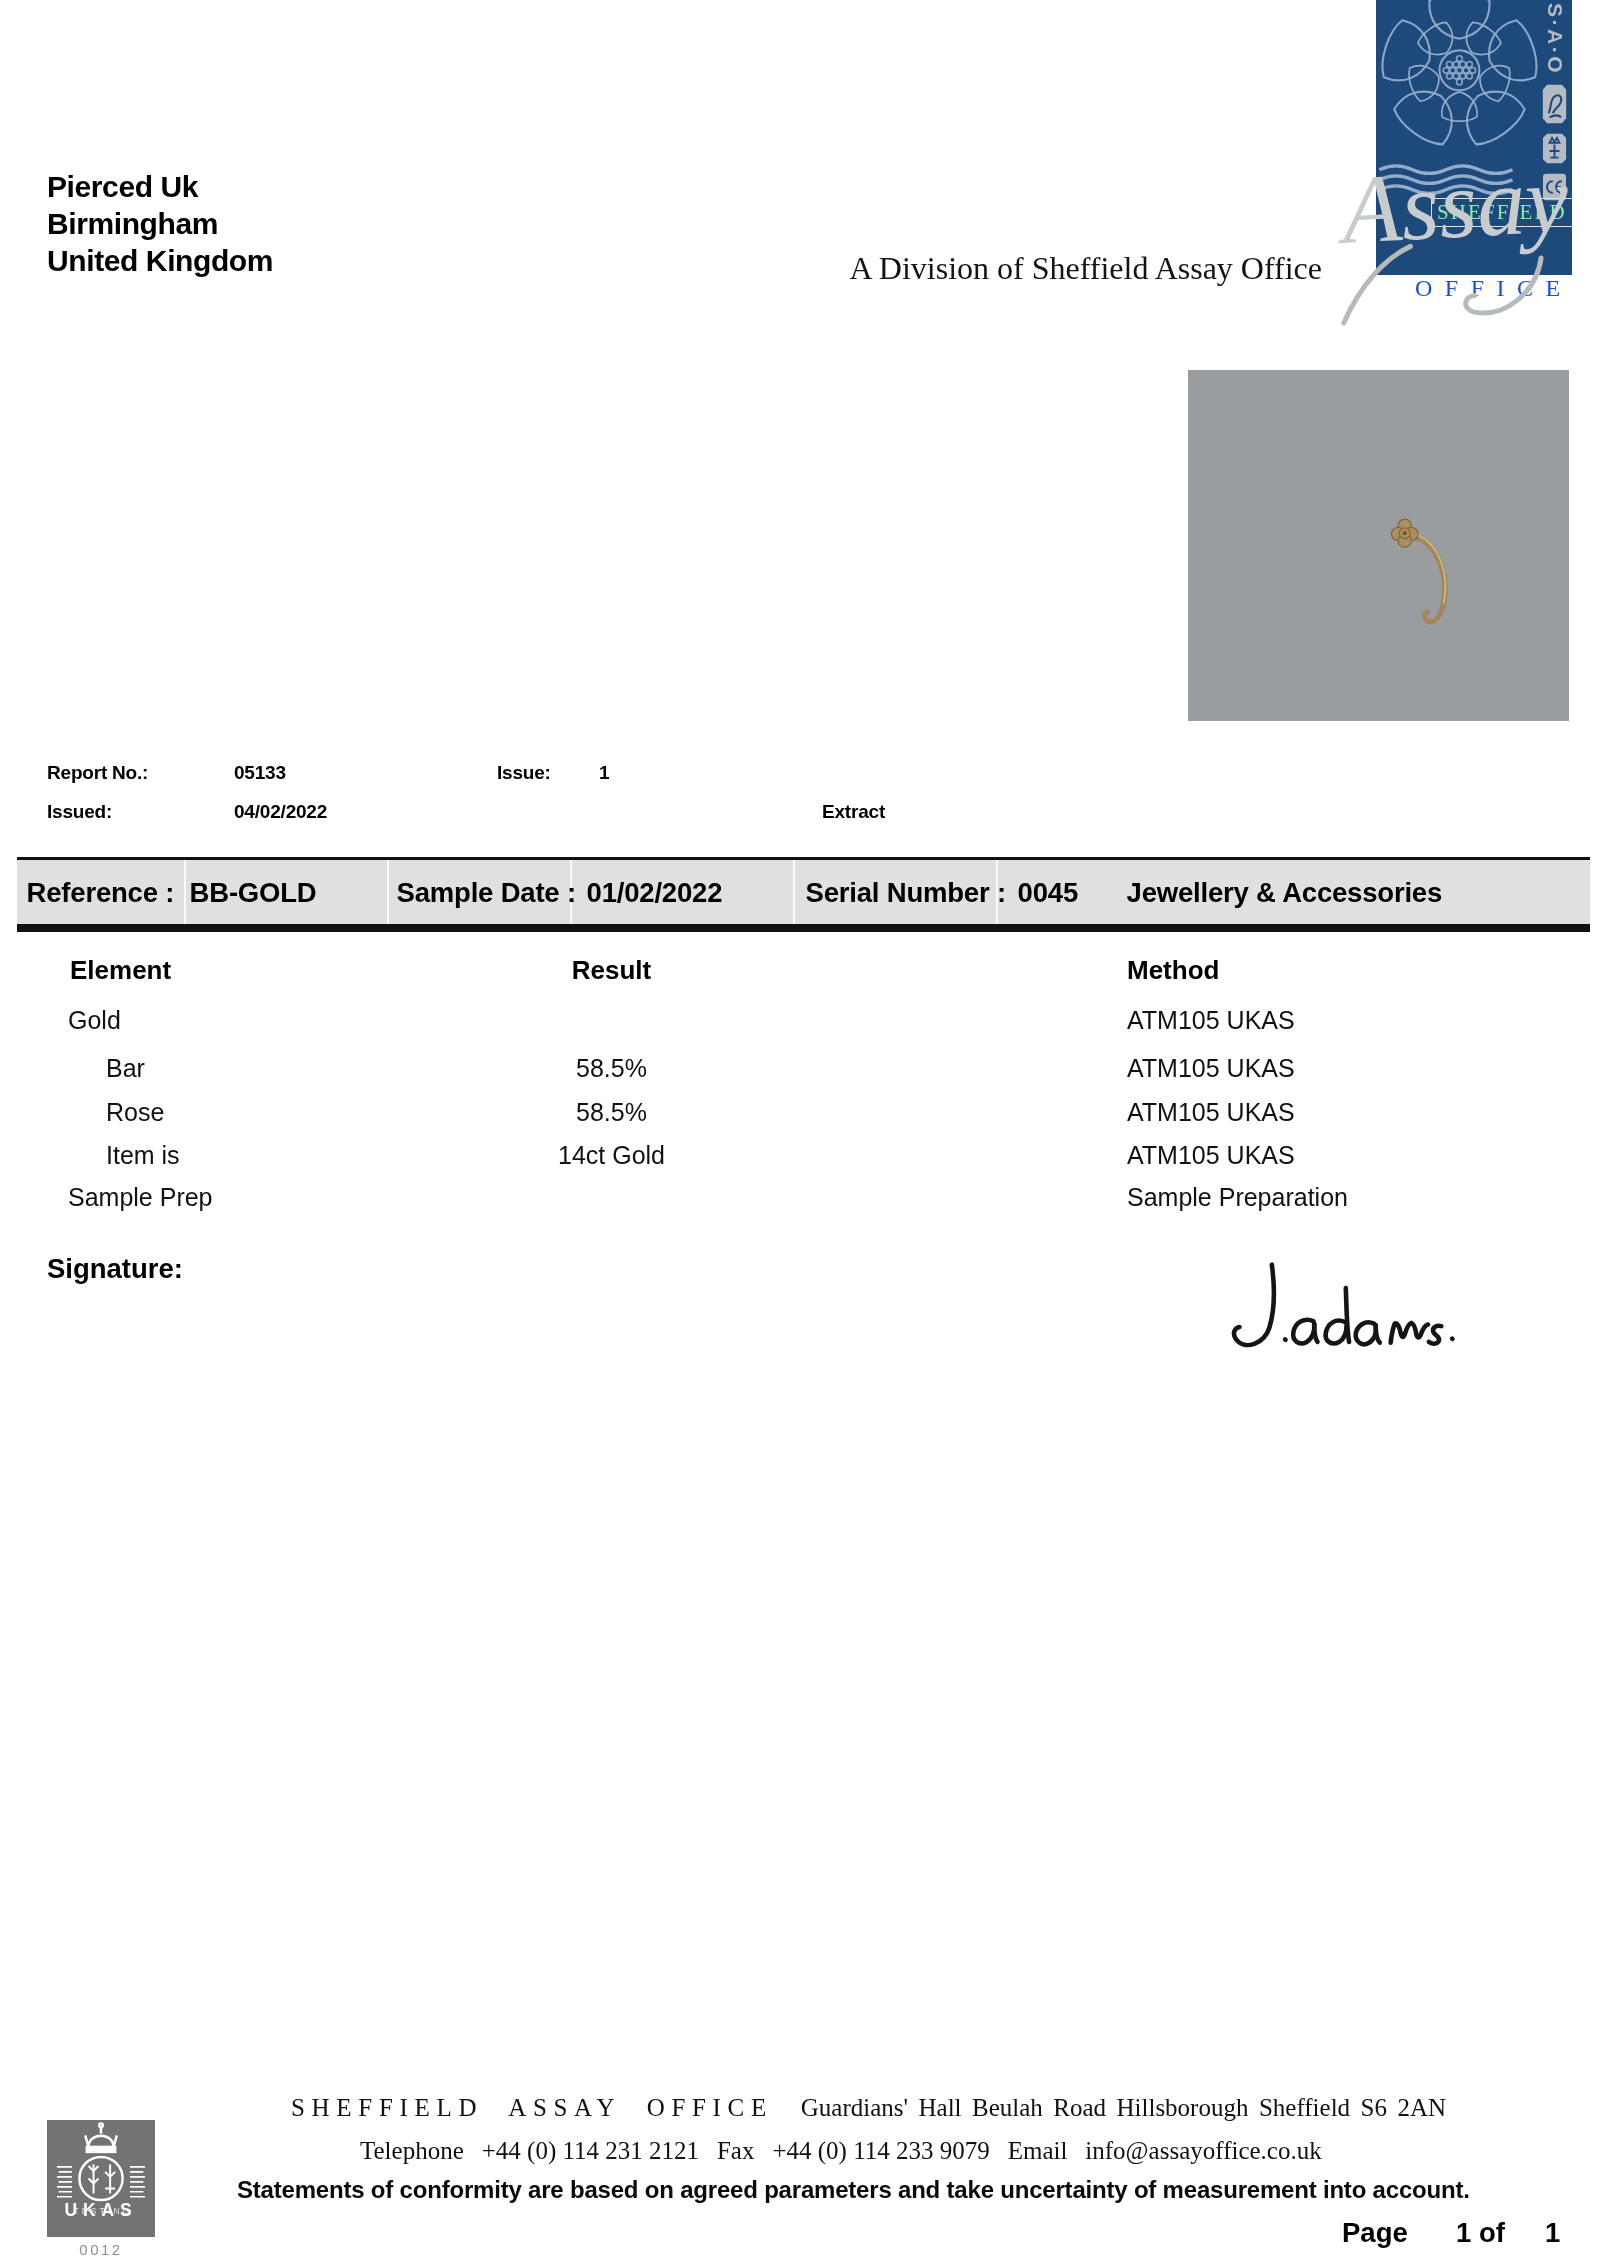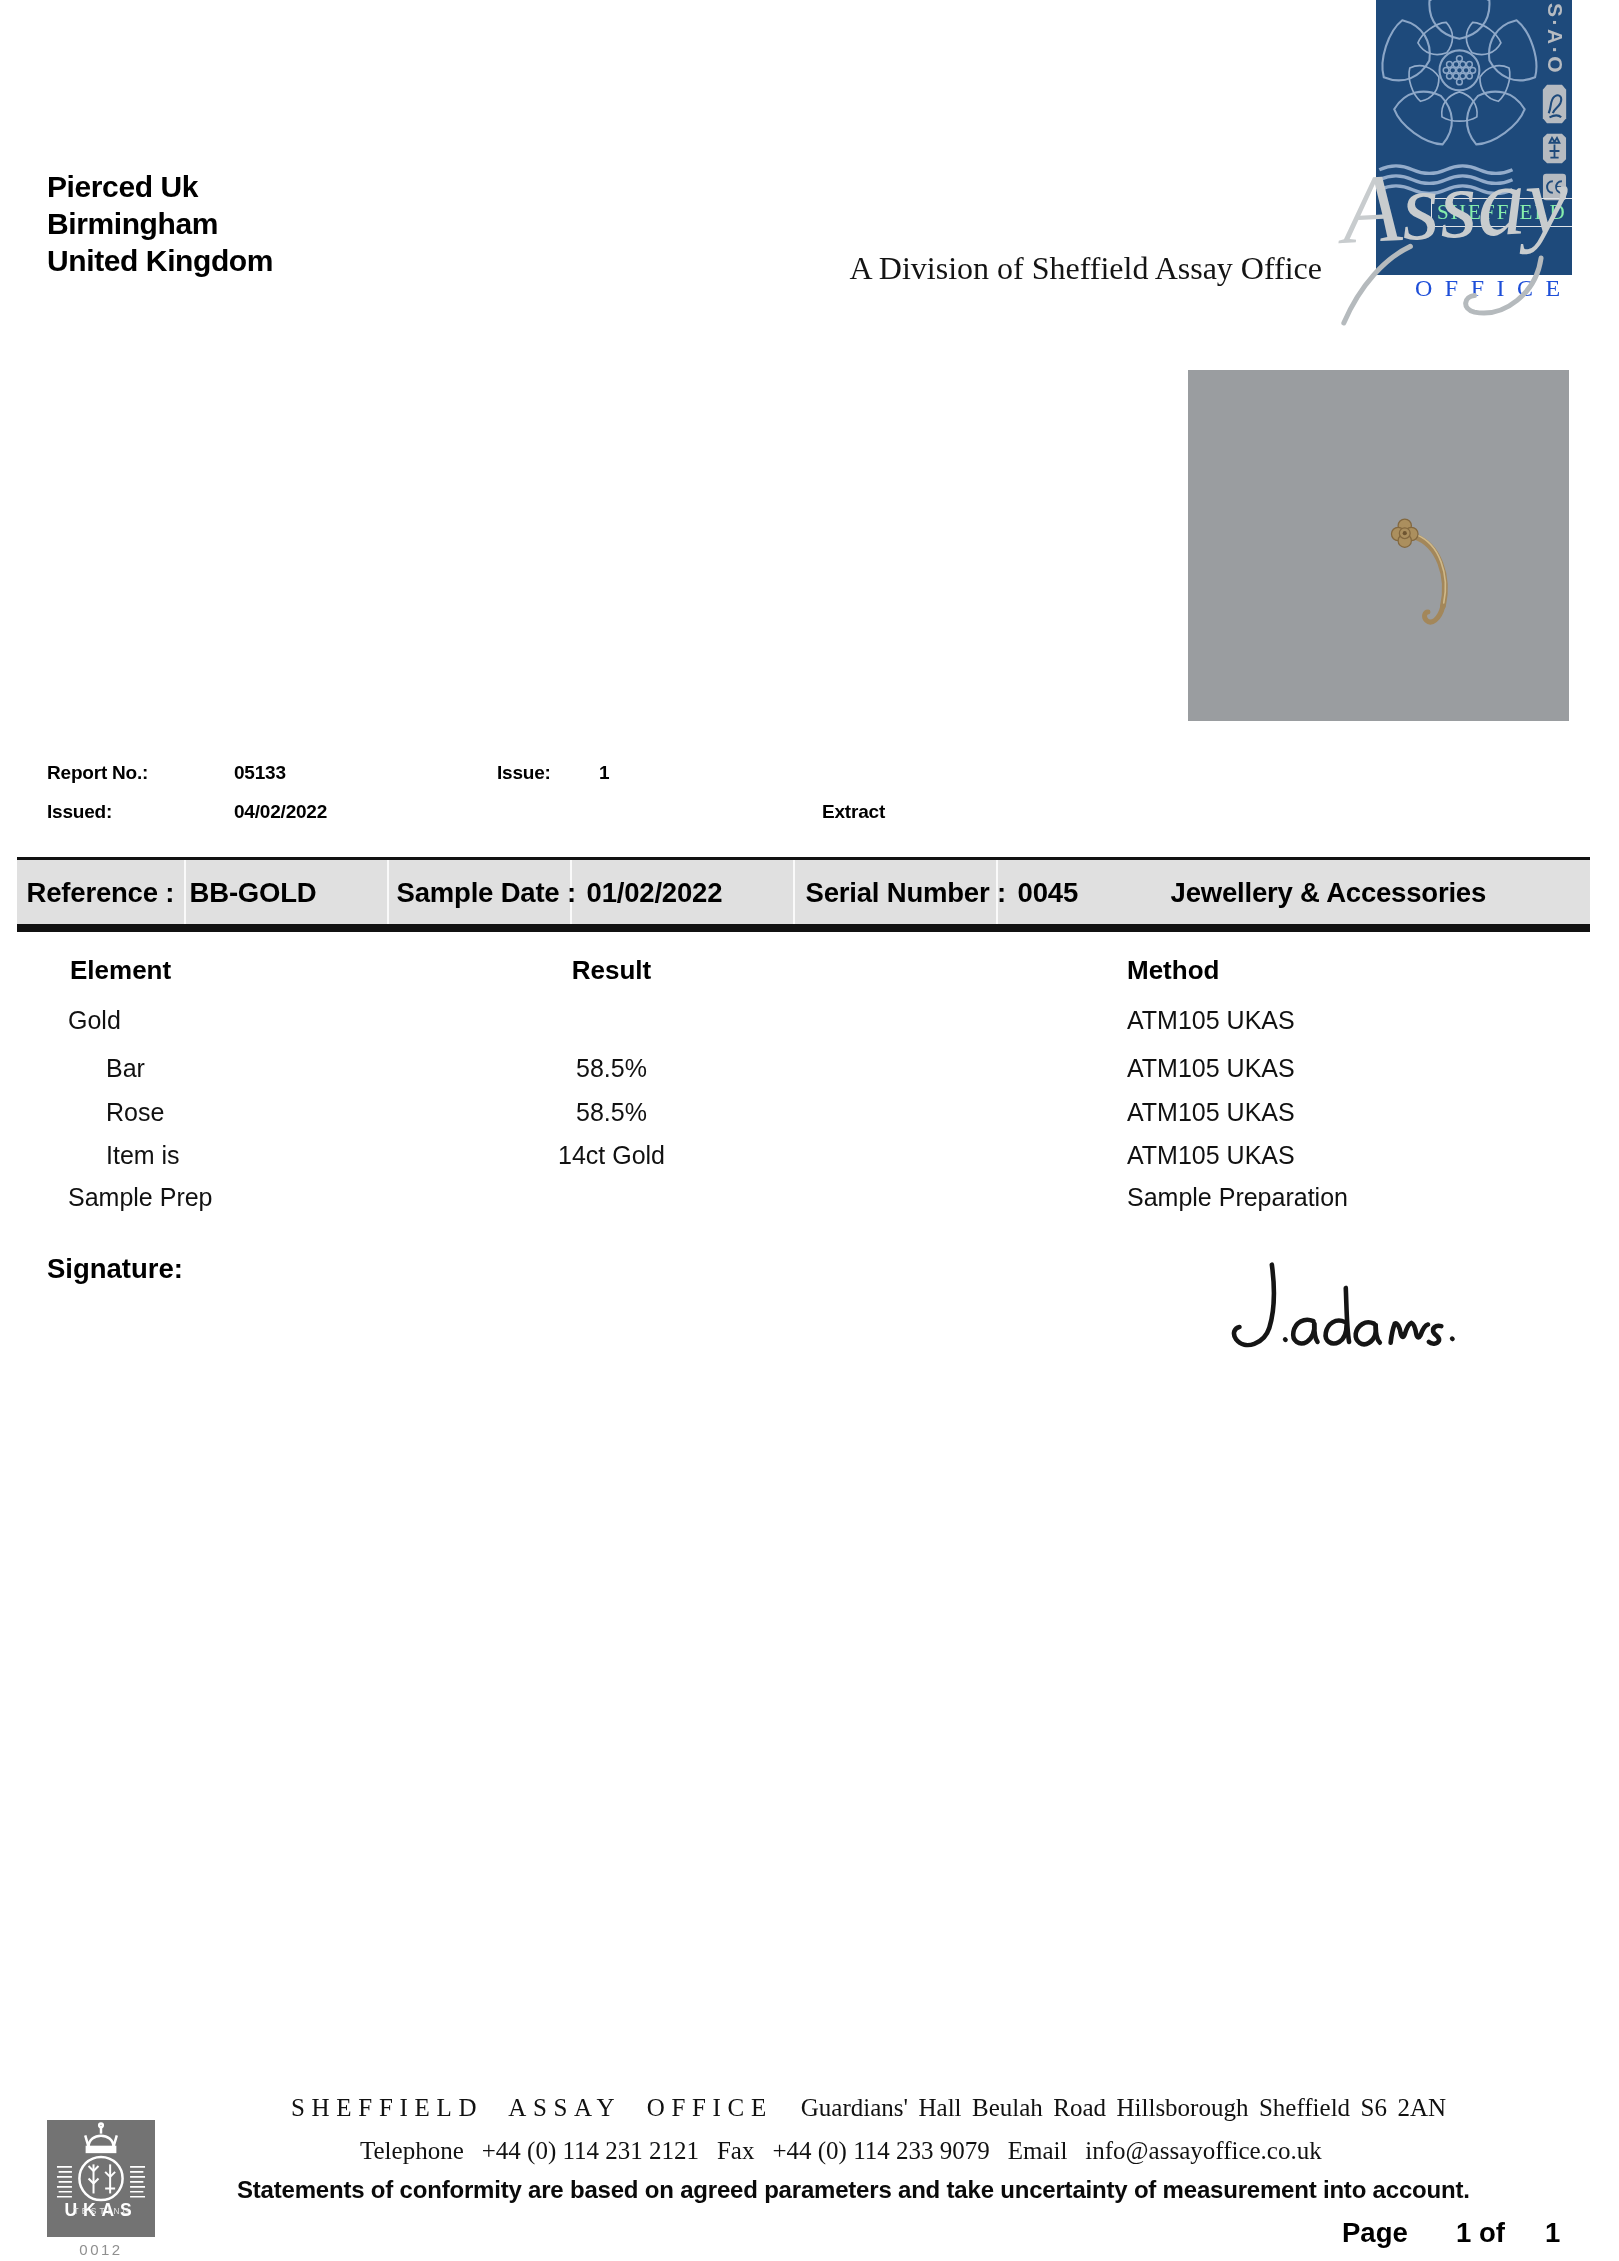--- a/index.html
+++ b/index.html
@@ -189,21 +189,21 @@
     <div class="divider" style="left:370px"></div>
     <div class="divider" style="left:553px"></div>
     <div class="divider" style="left:776px"></div>
     <div class="divider" style="left:979px"></div>
     <div class="btxt" style="left:10px">Reference :</div>
     <div class="btxt" style="left:173px">BB-GOLD</div>
     <div class="btxt" style="left:380px">Sample Date :</div>
     <div class="btxt" style="left:570px">01/02/2022</div>
     <div class="btxt" style="left:789px">Serial Number :</div>
     <div class="btxt" style="left:1001px">0045</div>
-    <div class="btxt" style="left:1154px">Jewellery &amp; Accessories</div>
+    <div class="btxt" style="left:1110px">Jewellery &amp; Accessories</div>
   </div>
 
   <div class="th" style="left:70px;top:955px">Element</div>
   <div class="th rescol" style="top:955px">Result</div>
   <div class="th" style="left:1127px;top:955px">Method</div>
 
   <div>
     <div class="td" style="left:68px;top:1006px">Gold</div>
     <div class="td rescol" style="top:1006px"></div>
     <div class="td" style="left:1127px;top:1006px">ATM105 UKAS</div>

